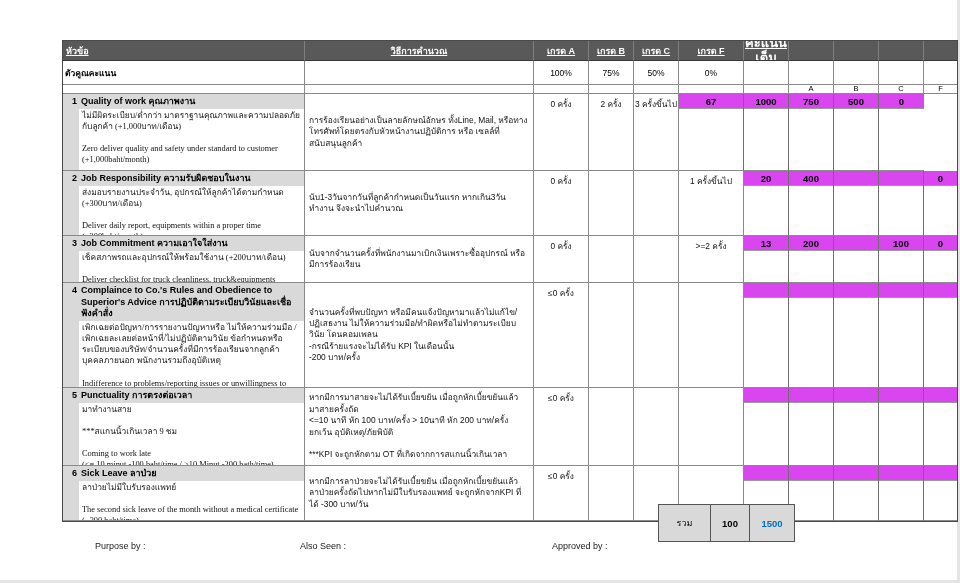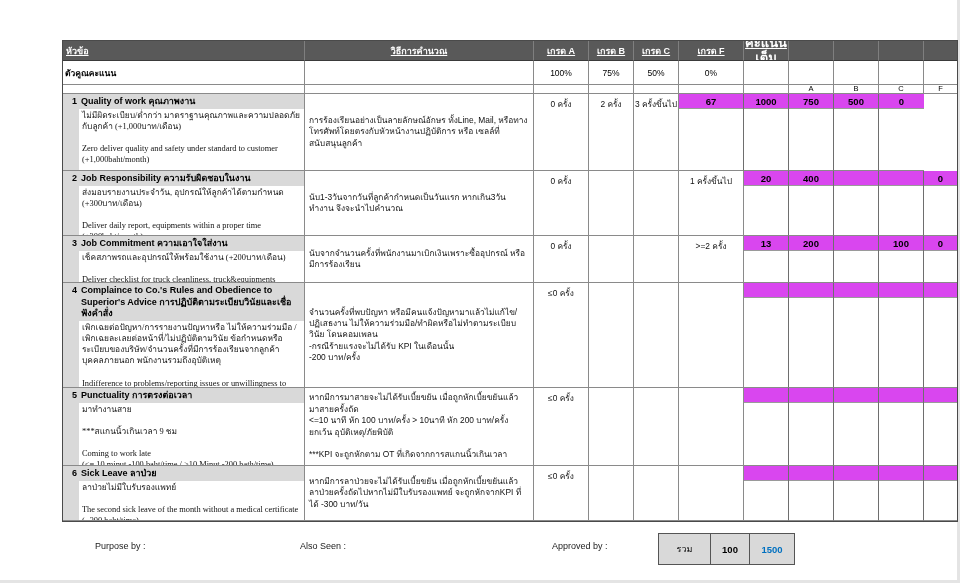--- a/index.html
+++ b/index.html
@@ -37,21 +37,21 @@
   .c-topic { display:grid; grid-template-columns:16px 1fr; padding:0; }
   .gutter { background:#d9d9d9; font-weight:bold; font-size:9px; text-align:right; padding:2px 2px 0 0; }
   .t-title { background:#d9d9d9; font-weight:bold; font-size:9px; line-height:1.3; padding:2px 2px 1px 2px; }
   .t-body { font-size:8.4px; line-height:1.32; padding:1px 3px 0 3px; white-space:pre-line; color:#111;font-family:Liberation Serif, serif; }
   .c-method { font-size:8.4px; line-height:1.35; padding:2px 4px; white-space:pre-line; display:flex; align-items:center; color:#111; }
   .c-grade { font-size:8.4px; text-align:center; padding-top:3px; color:#111; }
   .band { height:15px; background:#d946ef; border-bottom:1px solid #9a9a9a; font-weight:bold; font-size:9.5px; text-align:center; line-height:15px; color:#000; }
   .c-val { border-right:1px solid #6e6e6e; }
 
   
-  .total { position:absolute; left:658px; top:533px; height:32px; display:flex; border:1px solid #555;text-align:right; }
+  .total { position:absolute; left:658px; top:504px; height:38px; display:flex; border:1px solid #555;text-align:right; }
   .total .tc { background:#d9d9d9; border-right:1px solid #555; display:flex; align-items:center; justify-content:center; font-size:9px; }
   .total .tc:last-child { border-right:none; }
   .tc.t-label { width:52px; }
   .tc.t-score { width:39px; font-weight:bold; font-size:9.5px; }
   .tc.t-amount { width:44px; font-weight:bold; font-size:9.5px; color:#0070c0; }
 
   .footer-label { position:absolute; top:541px; font-size:9px; color:#222;text-align:center; }
   .f-purpose { left:95px; }
   .f-seen { left:300px; }
   .f-approved { left:552px; }

